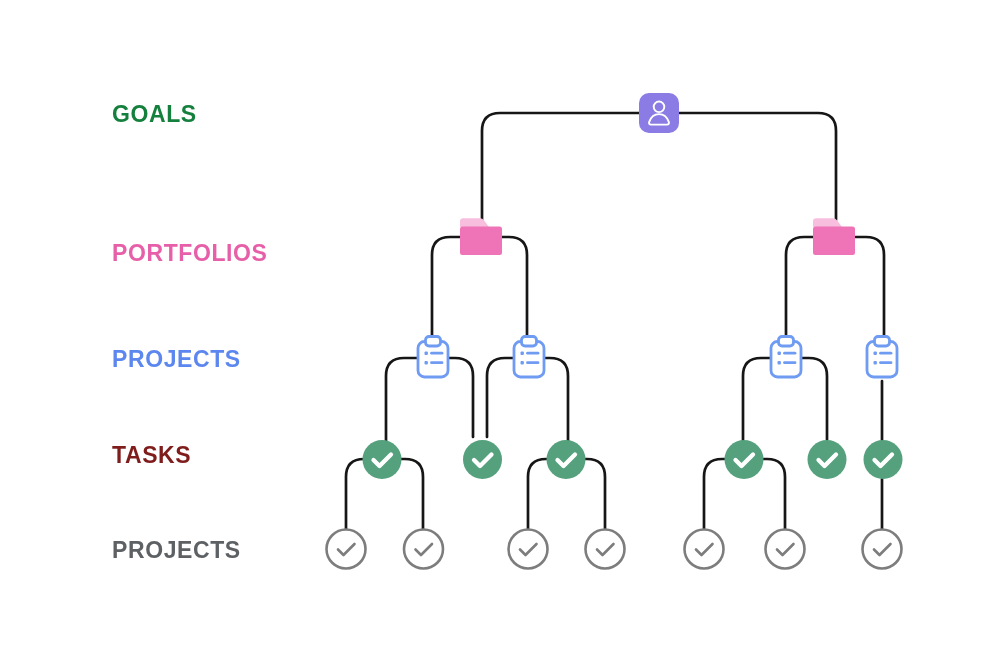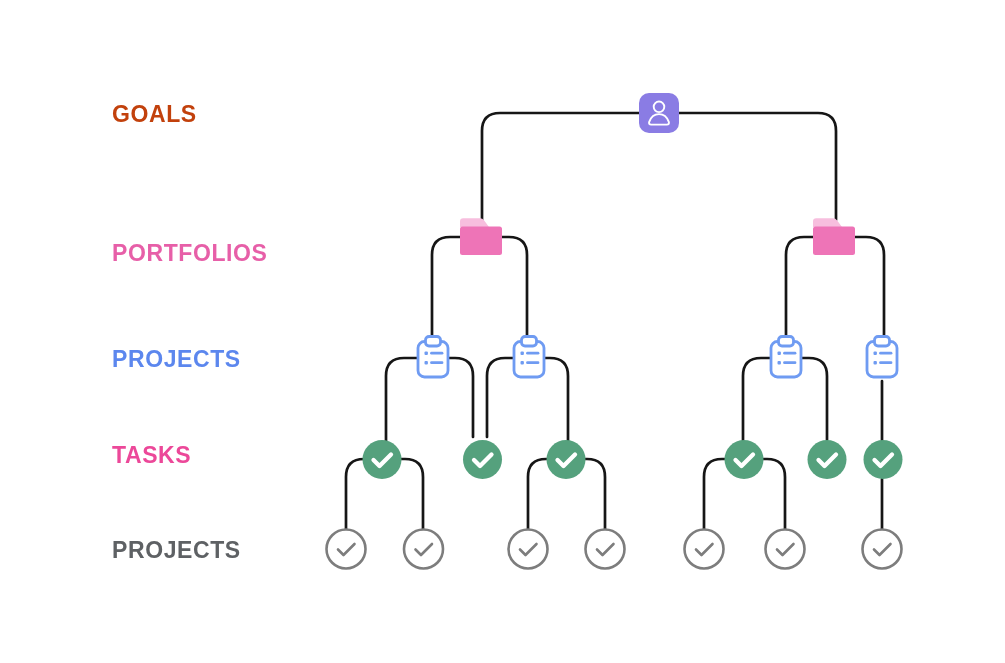--- a/index.html
+++ b/index.html
@@ -28,24 +28,24 @@
   .row-label.subtasks   { top: 537px; }
   svg.tree { position: absolute; left: 0; top: 0; }
   .conn { fill: none; stroke-width: 2.7; stroke-linecap: round; stroke-linejoin: round; }
 </style>
 </head>
 <body>
 
 <div class="canvas">
 
   <div class="labels">
-    <div class="row-label goals" style="color: #c2410c;">GOALS</div>
+    <div class="row-label goals" style="color: #15803d;">GOALS</div>
     <div class="row-label portfolios" style="color: rgb(231, 95, 168);">PORTFOLIOS</div>
     <div class="row-label projects" style="color: rgb(92, 135, 238);">PROJECTS</div>
-    <div class="row-label tasks" style="color: #ec4899;">TASKS</div>
+    <div class="row-label tasks" style="color: #7f1d1d;">TASKS</div>
     <div class="row-label subtasks" style="color: rgb(94, 97, 100);">PROJECTS</div>
   </div>
 
   <svg class="tree" width="1005" height="663" viewBox="0 0 1005 663">
 
     <g>
       <path class="conn" d="M 482 220 V 131 Q 482 113 500 113 H 818 Q 836 113 836 131 V 220" stroke="#161616"></path>
       <path class="conn" d="M 432 340 V 255 Q 432 237 450 237 H 509 Q 527 237 527 255 V 340" stroke="#161616"></path>
       <path class="conn" d="M 786 340 V 255 Q 786 237 804 237 H 866 Q 884 237 884 255 V 340" stroke="#161616"></path>
       <path class="conn" d="M 386 441 V 376 Q 386 358 404 358 H 455 Q 473 358 473 376 V 437" stroke="#161616"></path>

